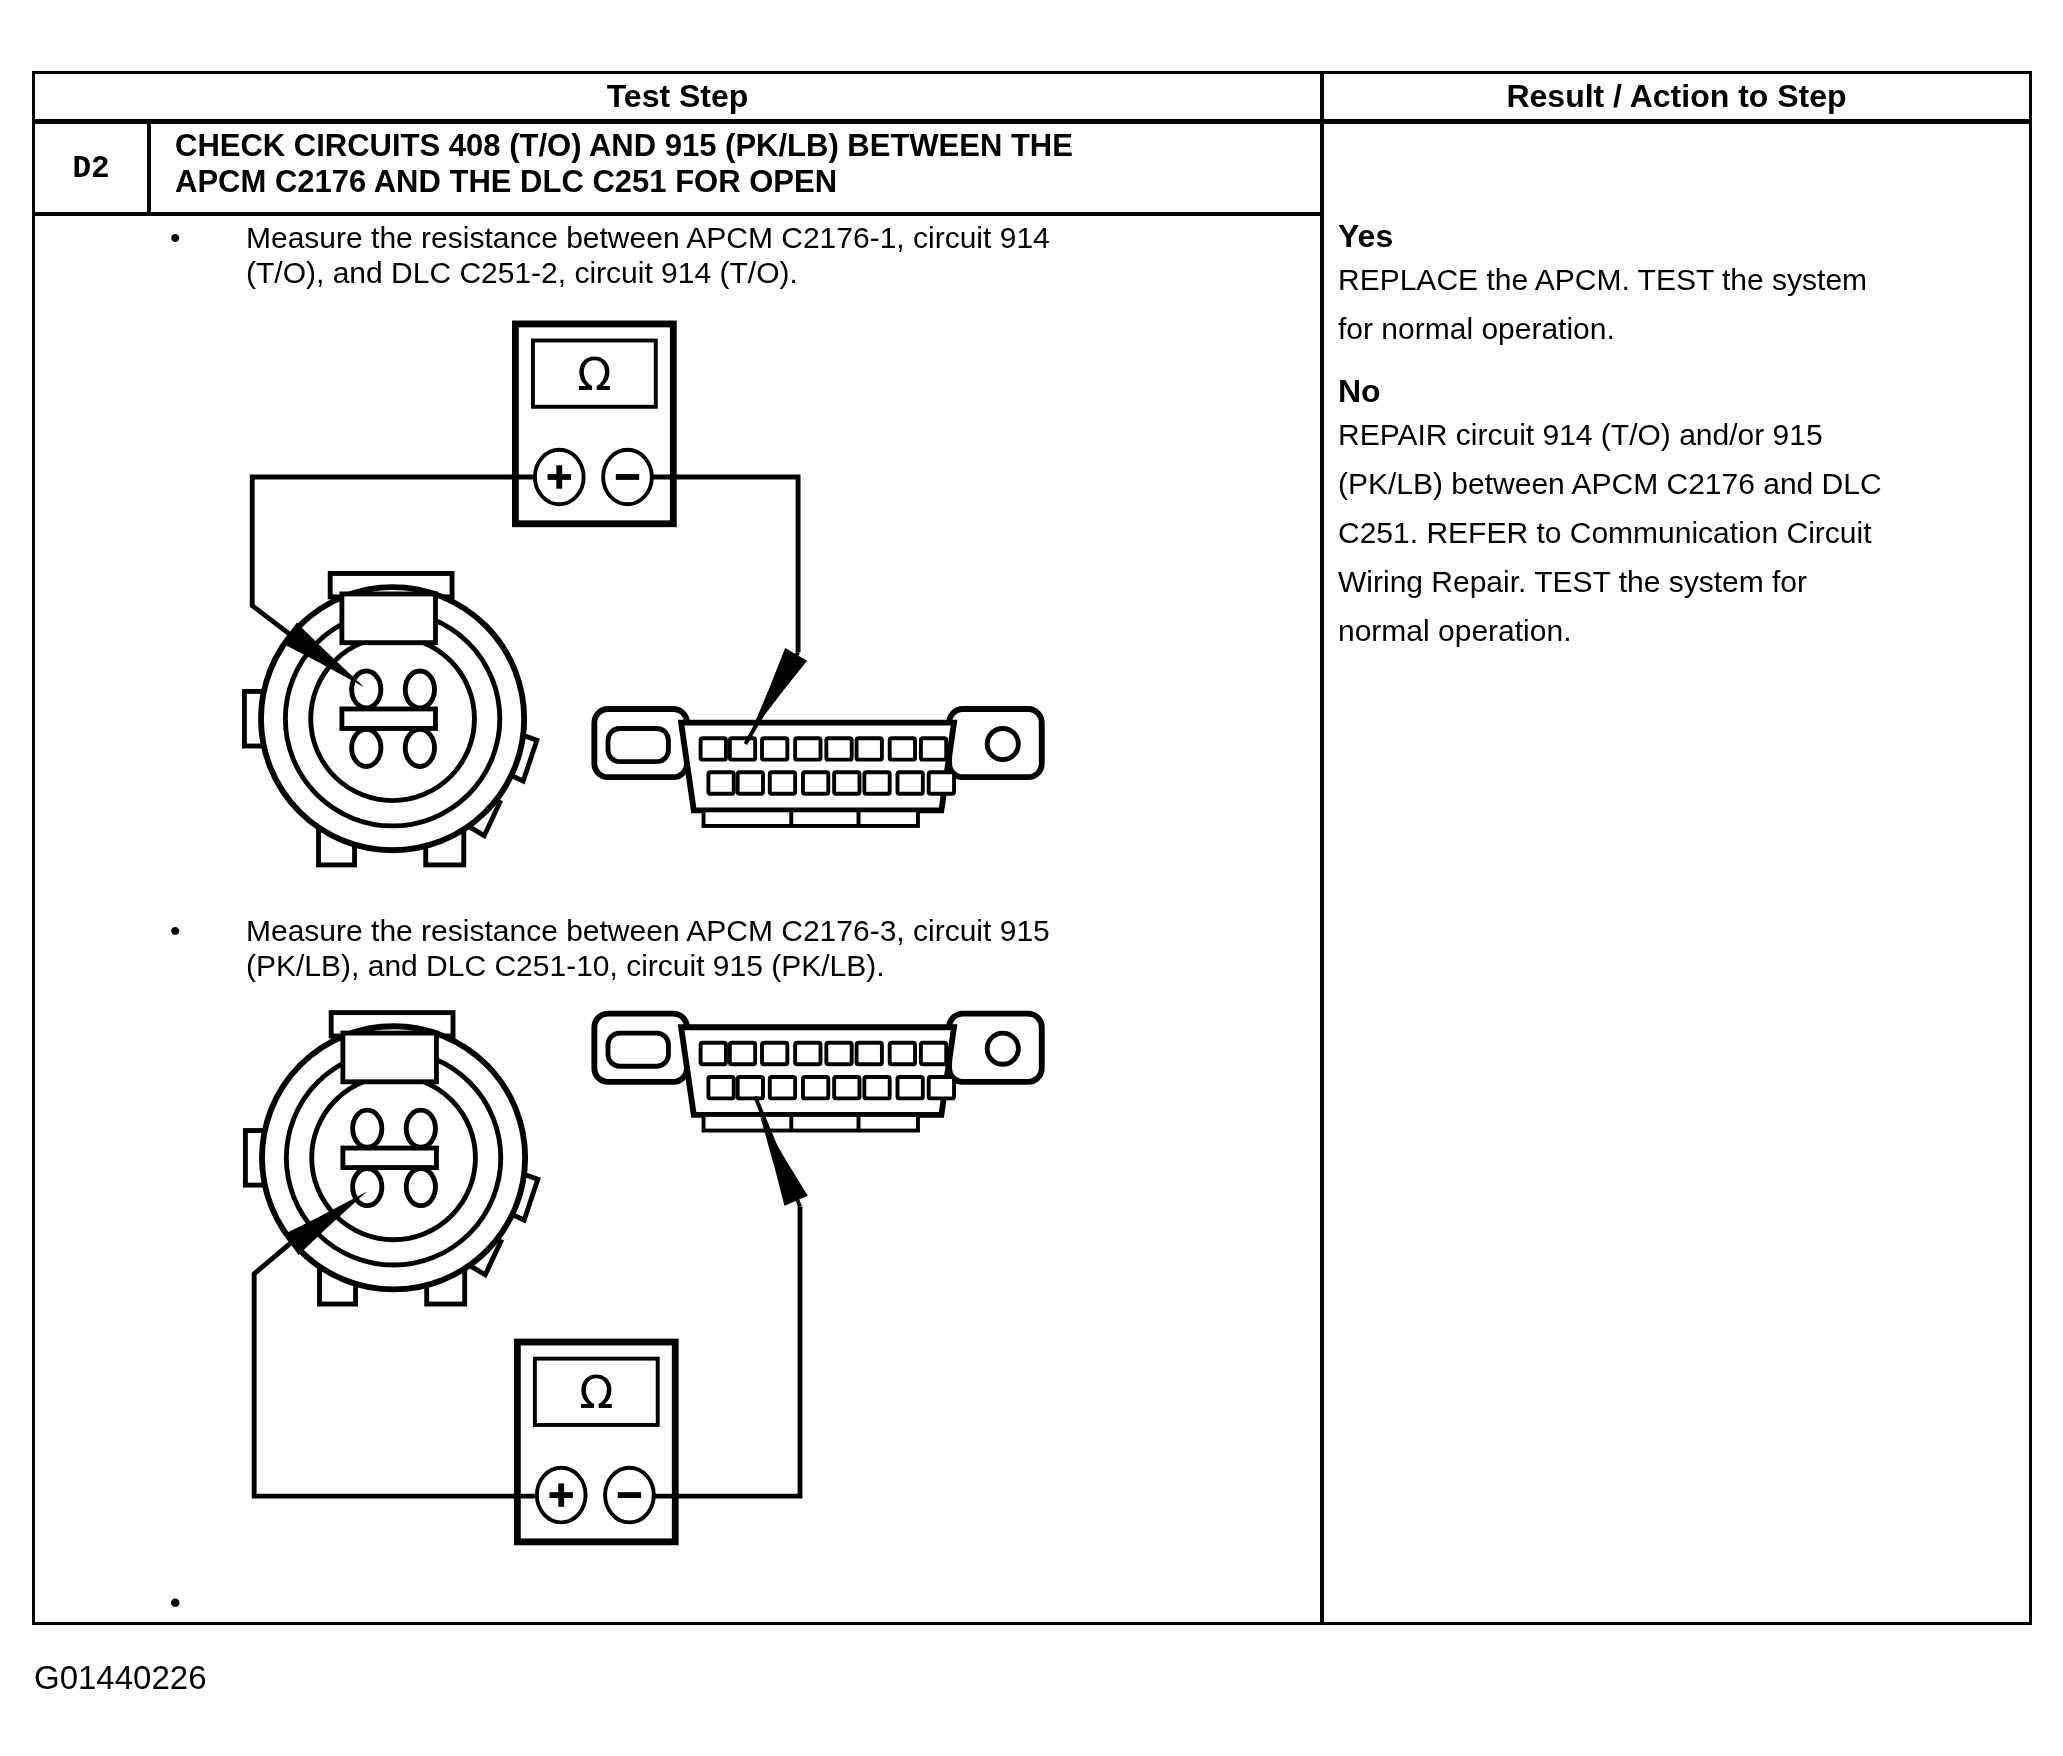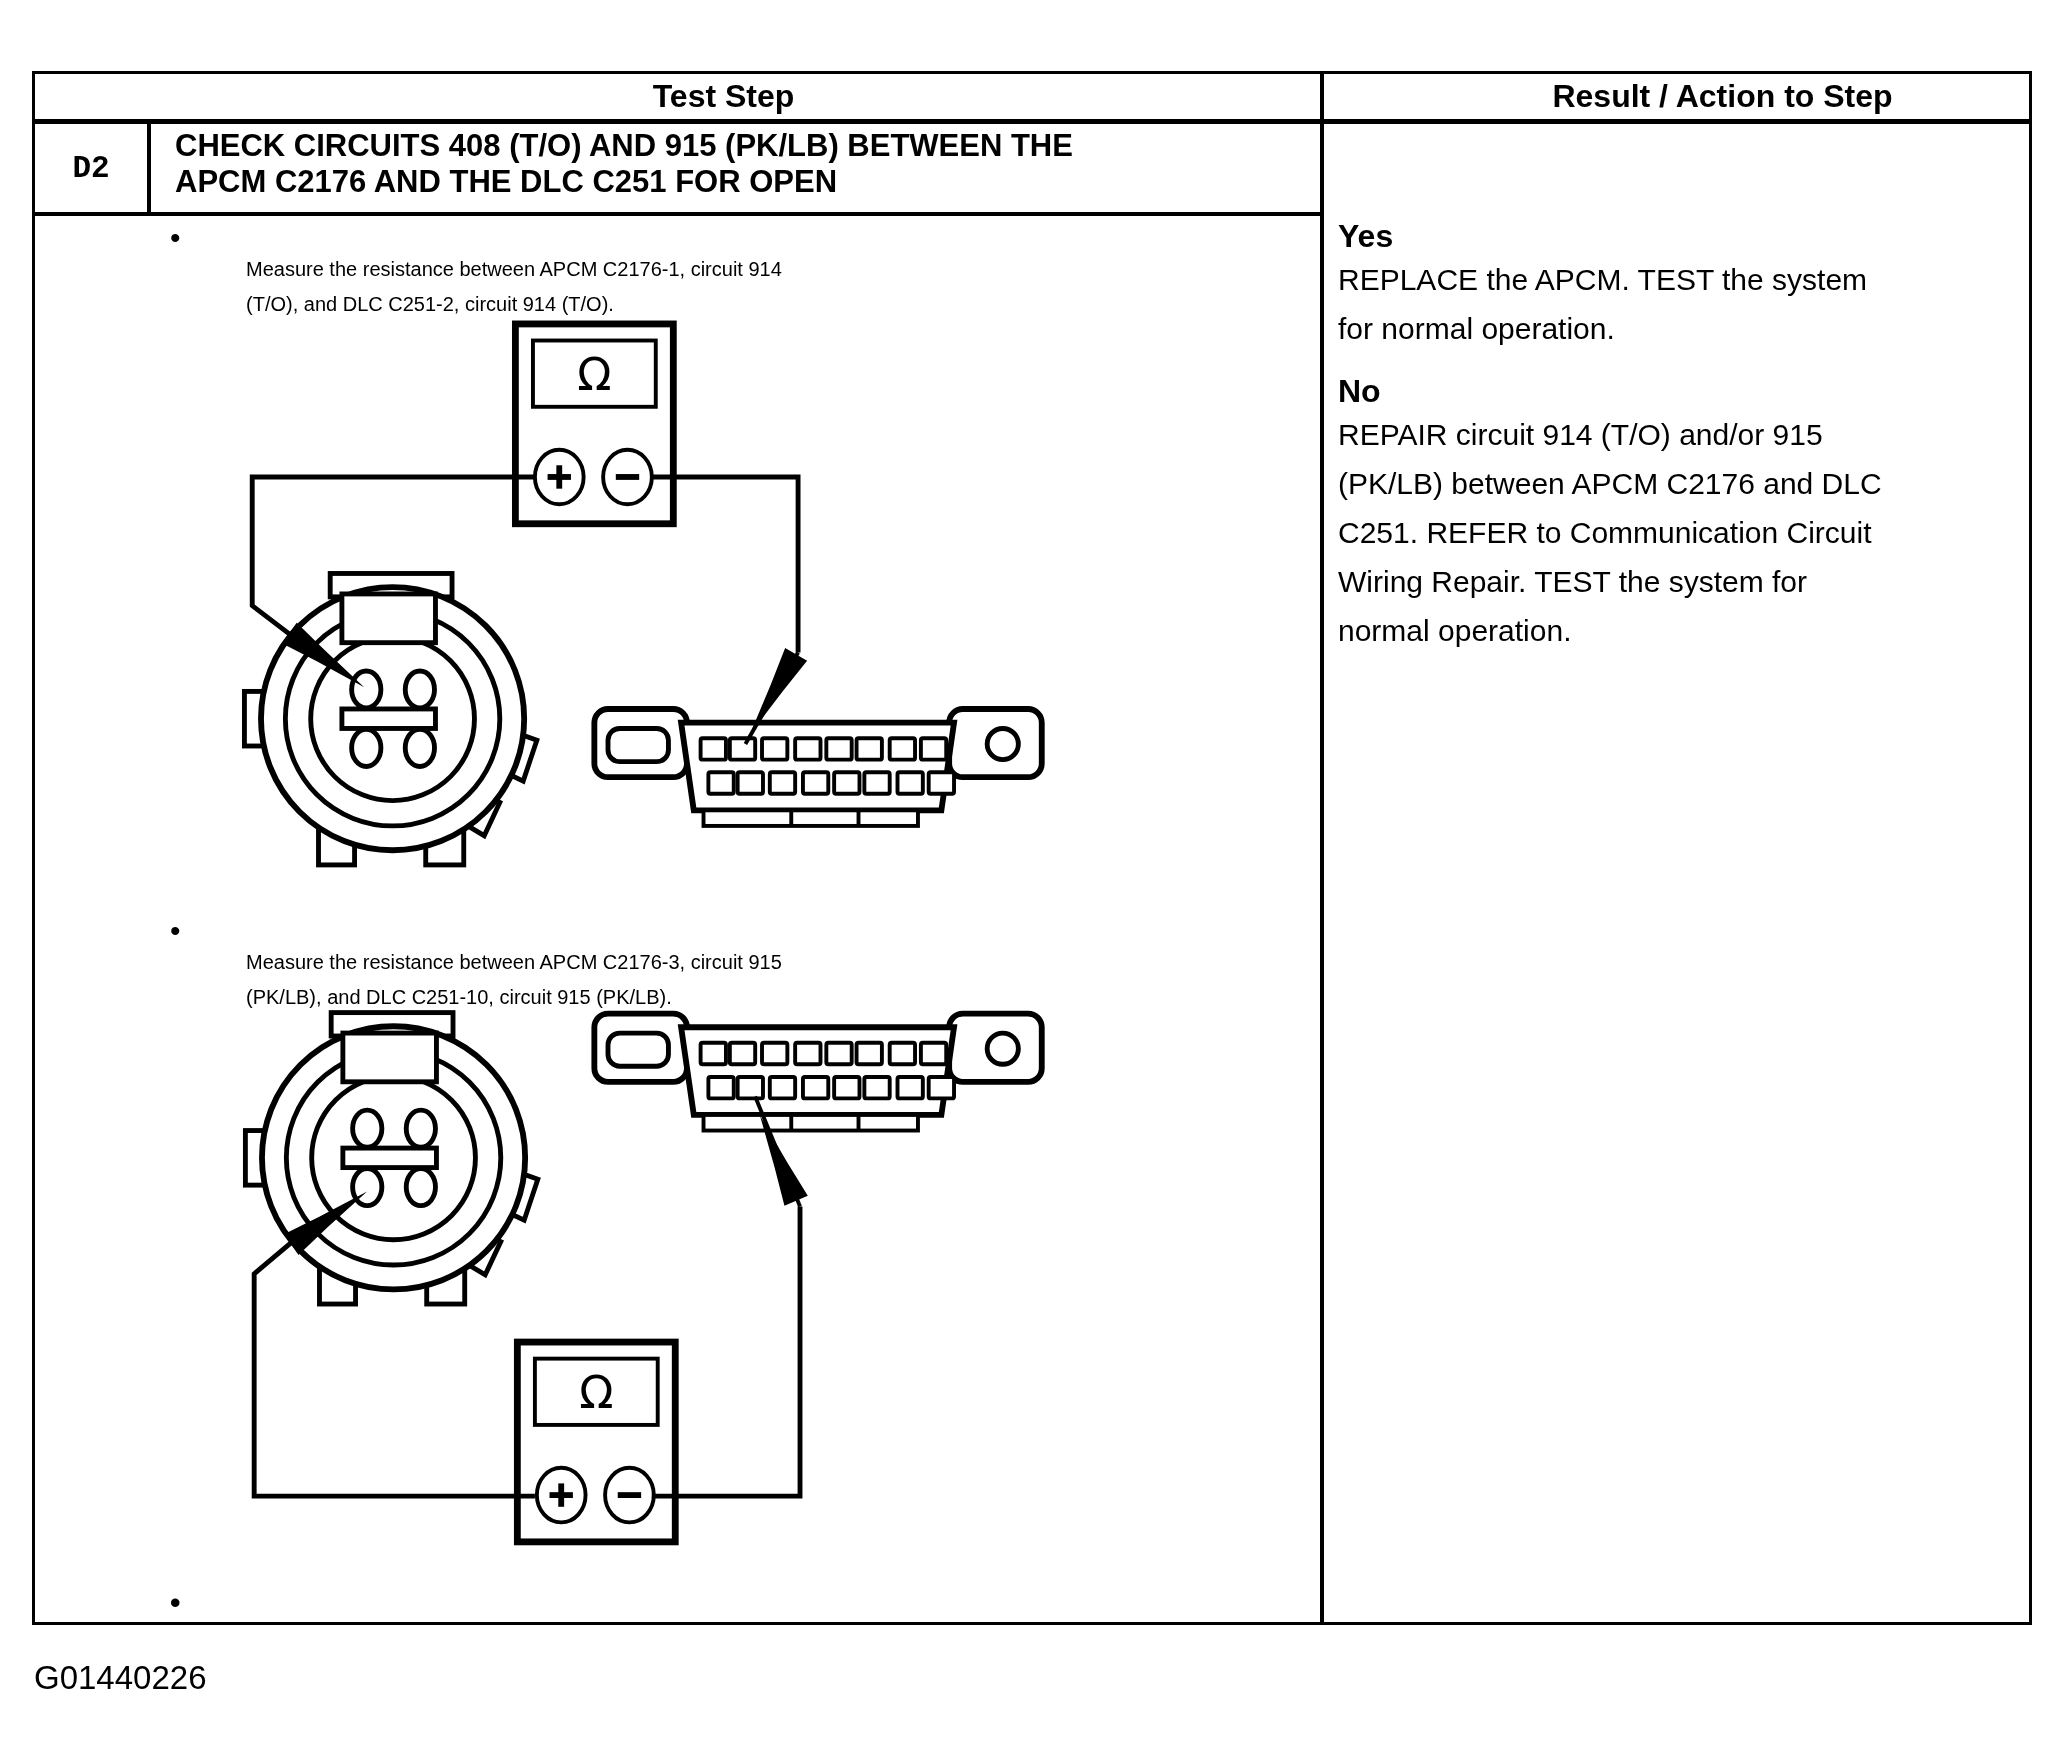--- a/index.html
+++ b/index.html
@@ -4,31 +4,31 @@
 <style>
   html,body{margin:0;padding:0;background:#fff;}
   .page{position:relative;width:2064px;height:1756px;background:#ffffff;color:#000;
         font-family:"Liberation Sans",sans-serif;overflow:hidden;}
   .table{position:absolute;left:32px;top:71px;width:1994px;height:1548px;border:3.9px solid #000;}
   .vline-main{position:absolute;left:1285px;top:0;width:3.9px;height:100%;background:#000;}
   .hline-header{position:absolute;left:0;top:45px;width:100%;height:4.9px;background:#000;}
   .hline-d2{position:absolute;left:0;top:138px;width:1285px;height:3.9px;background:#000;}
   .vline-d2{position:absolute;left:112px;top:50px;width:3.9px;height:88px;background:#000;}
   .hdr{position:absolute;top:0;height:45px;display:flex;align-items:center;justify-content:center;
-       font-size:32px;font-weight:bold;padding-left:46px;}
+       font-size:32px;font-weight:bold;}
   .hdr-left{left:0;width:1285px;}
   .hdr-right{left:1289px;width:705px;}
   .d2cell{position:absolute;left:0;top:50px;width:112px;height:88px;display:flex;
           align-items:center;justify-content:center;font-size:31px;font-weight:bold;font-family:Liberation Mono, monospace;}
   .title{position:absolute;left:140px;top:54px;width:1131px;font-size:31px;font-weight:bold;
          line-height:36px;white-space:pre-line;}
   .bullet{position:absolute;left:135px;display:flex;align-items:flex-start;}
   .dot{width:76px;font-size:30px;line-height:35px;flex:0 0 auto;}
   .dot.q{width:51px;font-weight:bold;}
-  .bt{font-size:20px;line-height:35px;white-space:pre-line;margin-top:32px;}
+  .bt{font-size:30px;line-height:35px;white-space:pre-line;}
   .bt.q{font-weight:bold;line-height:33px;}
   .b1{top:146px;} .b2{top:839px;} .b3{top:1511px;}
   .diagram-svg{position:absolute;}
   .svg1{left:110px;top:237px;}
   .svg2{left:110px;top:920px;}
   .rights{position:absolute;left:1303px;top:144px;width:683px;}
   .res-label{font-size:32px;font-weight:bold;line-height:37px;}
   .res-text{font-size:30px;line-height:49px;white-space:pre-line;}
   .res-gap{margin-top:19.5px;}
   .footer-code{position:absolute;left:34px;top:1659px;font-size:33px;}

